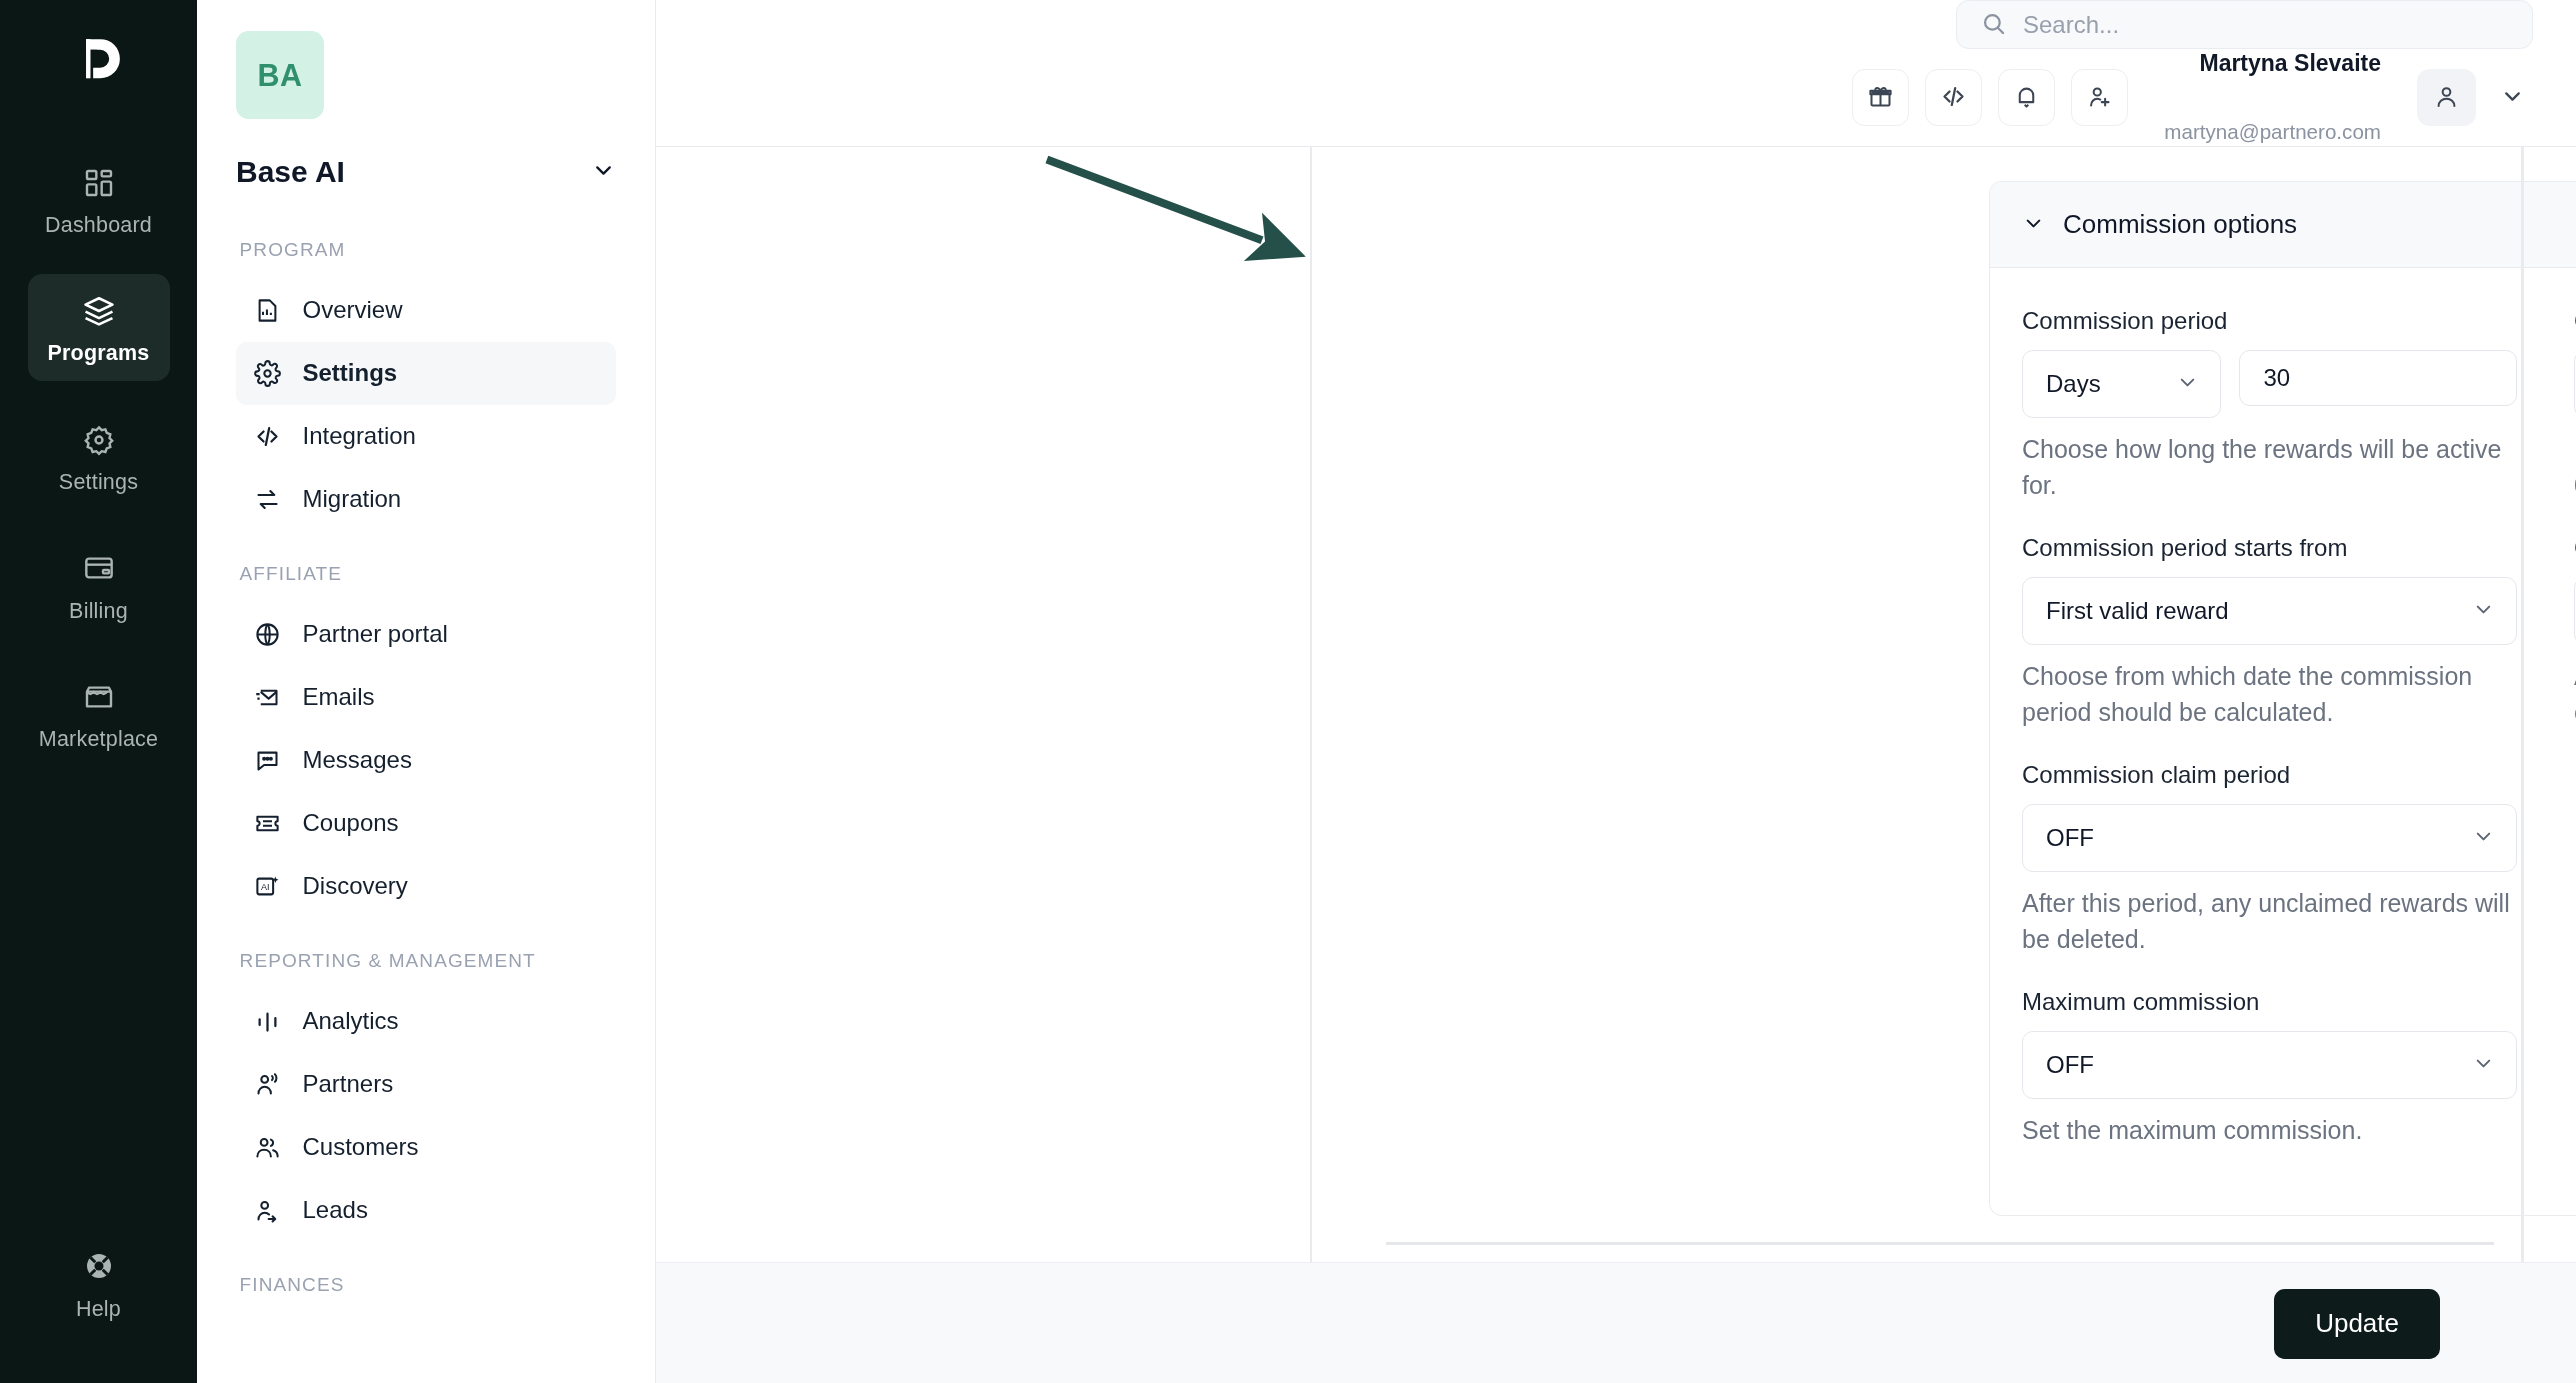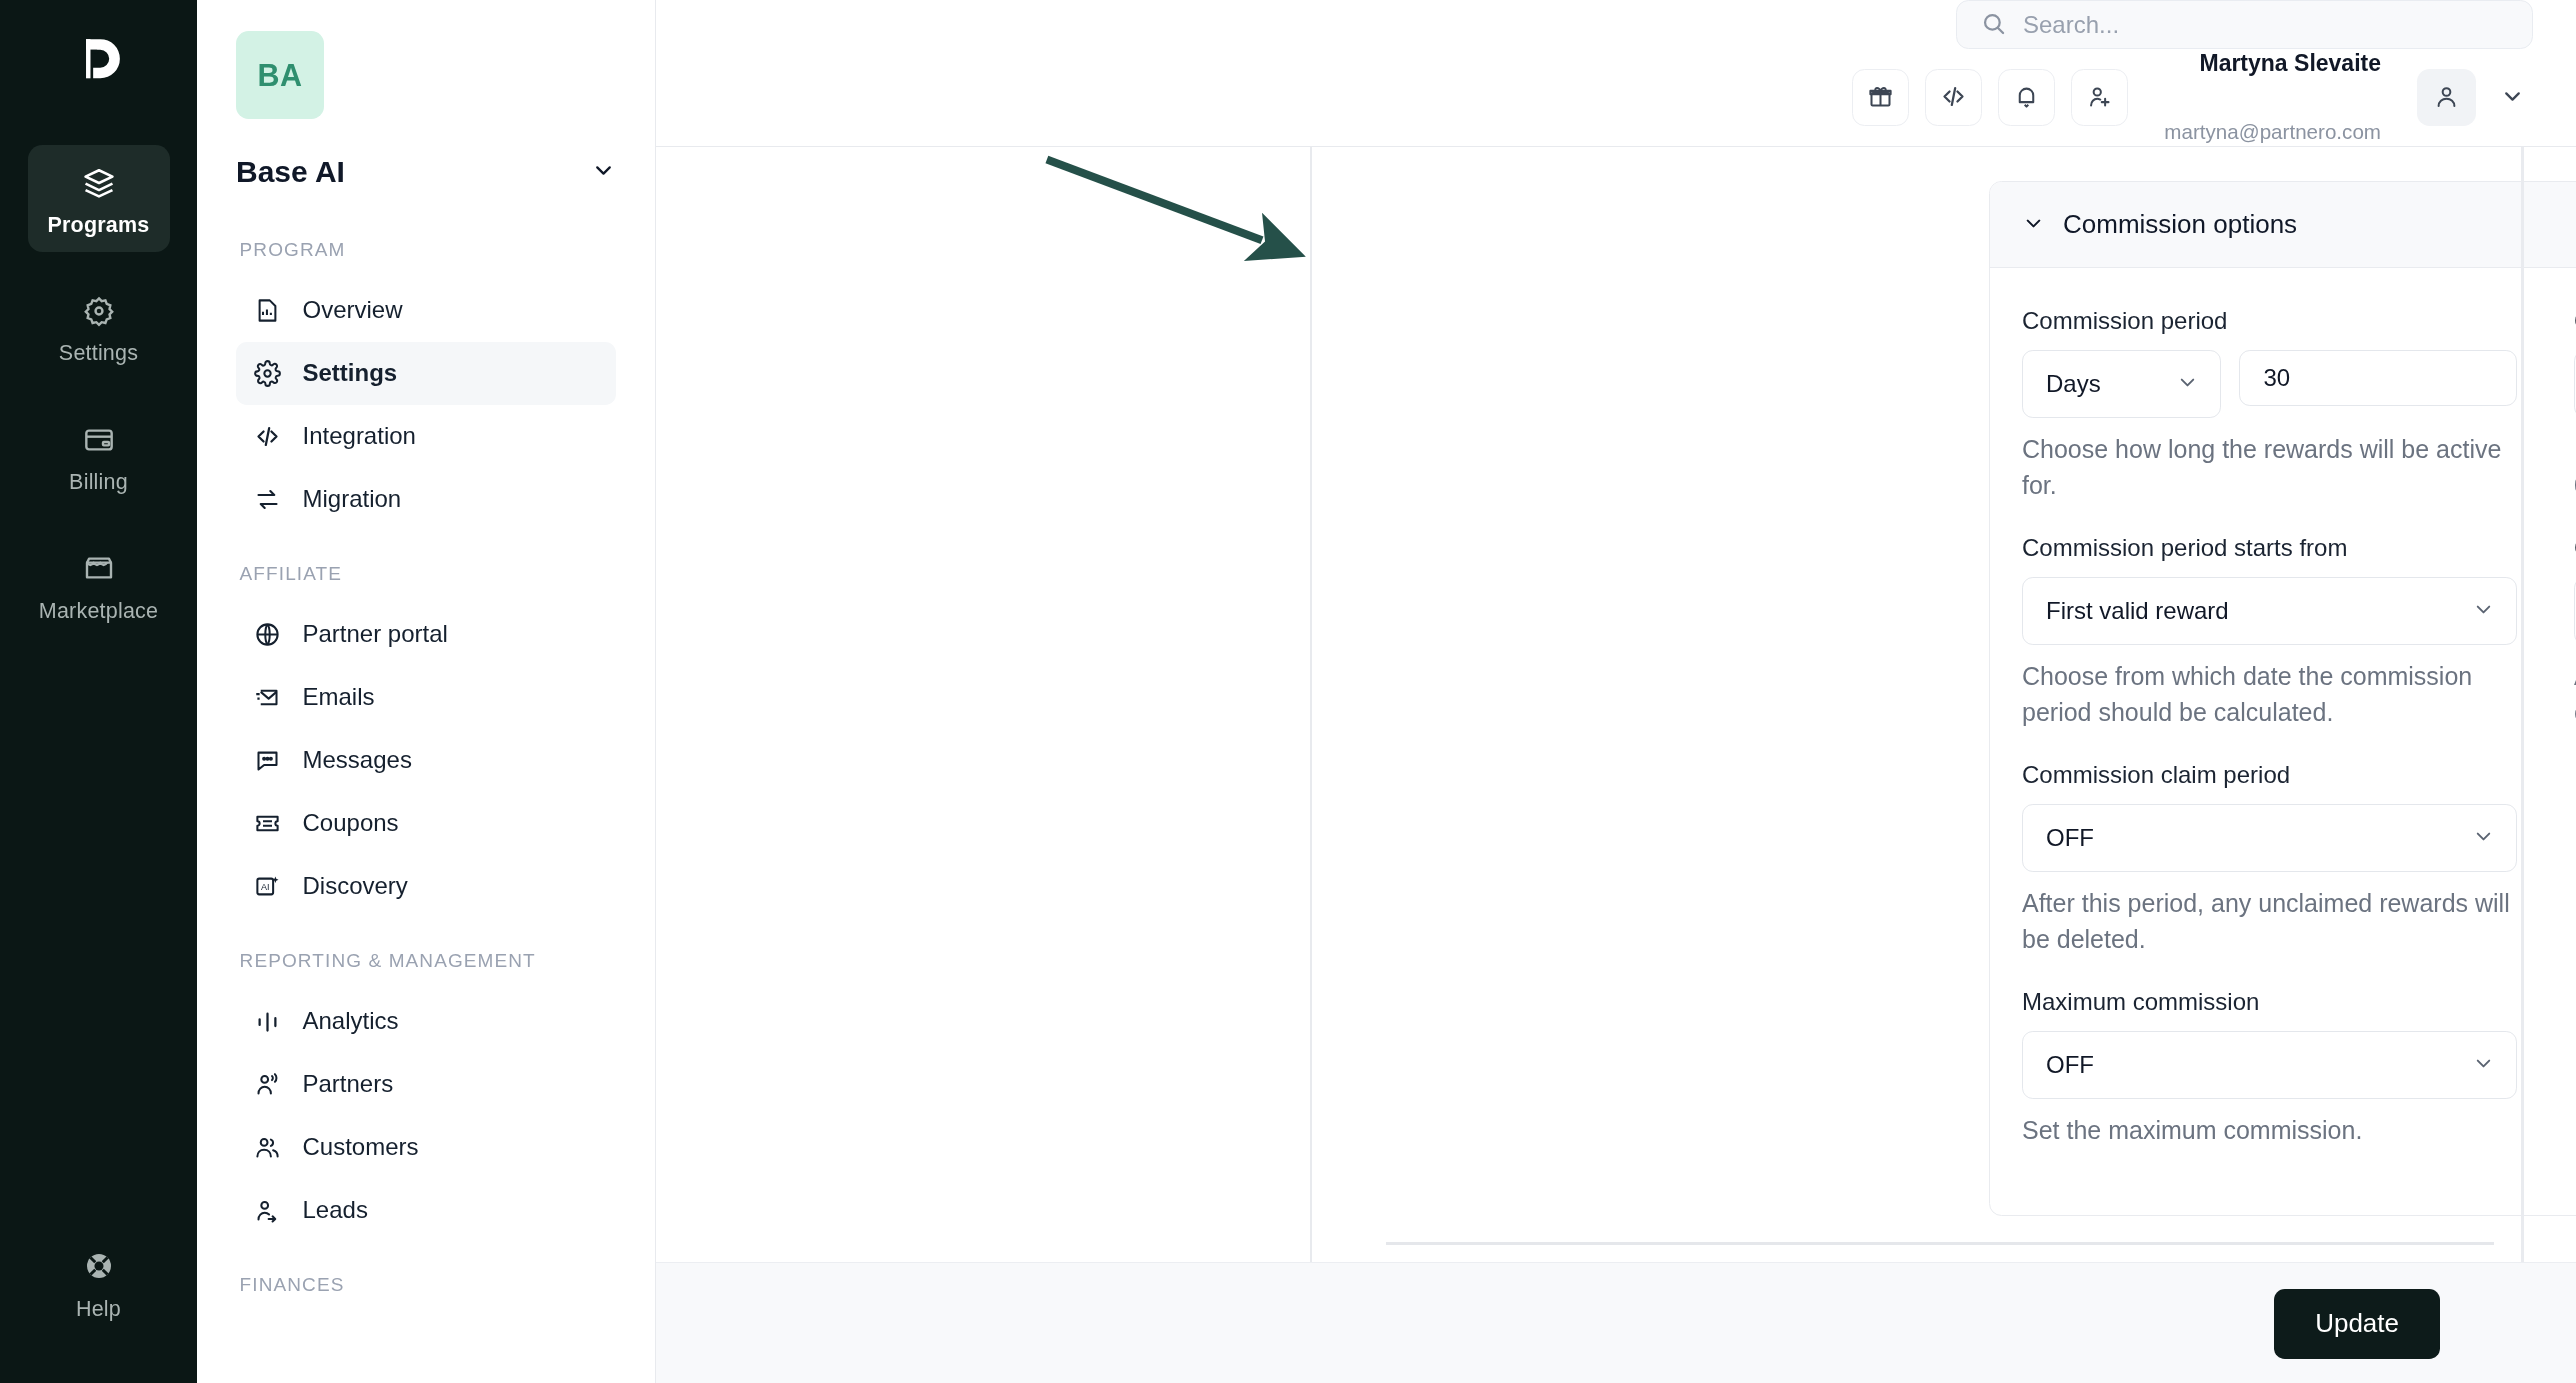--- a/index.html
+++ b/index.html
@@ -171,20 +171,31 @@
 
   <nav class="rail">
     <div class="rail-logo">
       <svg width="57" height="57" viewBox="0 0 64 64" fill="none">
         <path d="M18 8 H34 a22 22 0 0 1 0 44 H26 V40 h8 a10 10 0 0 0 0-20 H18 Z" fill="#ffffff"></path>
         <path d="M18 20 H30 a2 2 0 0 1 0 4 H18 Z" fill="#0b1715"></path>
         <rect x="18" y="8" width="5" height="44" fill="#ffffff"></rect>
       </svg>
     </div>
 
+    <div class="rail-item">
+      <span class="rail-icon">
+        <svg width="32" height="32" viewBox="0 0 24 24" fill="none" stroke="#aab4b2" stroke-width="1.8">
+          <rect x="3" y="3" width="7" height="6" rx="1"></rect>
+            <rect x="14" y="3" width="7" height="4" rx="1"></rect>
+          <rect x="3" y="13" width="7" height="8" rx="1"></rect>
+            <rect x="14" y="11" width="7" height="10" rx="1"></rect>
+        </svg>
+      </span>
+      <span class="rail-label">Dashboard</span>
+    </div>
 
     <div class="rail-item active">
       <span class="rail-icon">
         <svg width="34" height="34" viewBox="0 0 24 24" fill="none" stroke="#ffffff" stroke-width="1.8" stroke-linejoin="round">
           <path d="M12 3 2.5 7.5 12 12l9.5-4.5L12 3Z"></path>
             <path d="M2.5 12.5 12 17l9.5-4.5"></path>
             <path d="M2.5 17 12 21.5 21.5 17"></path>
         </svg>
       </span>
       <span class="rail-label">Programs</span>

